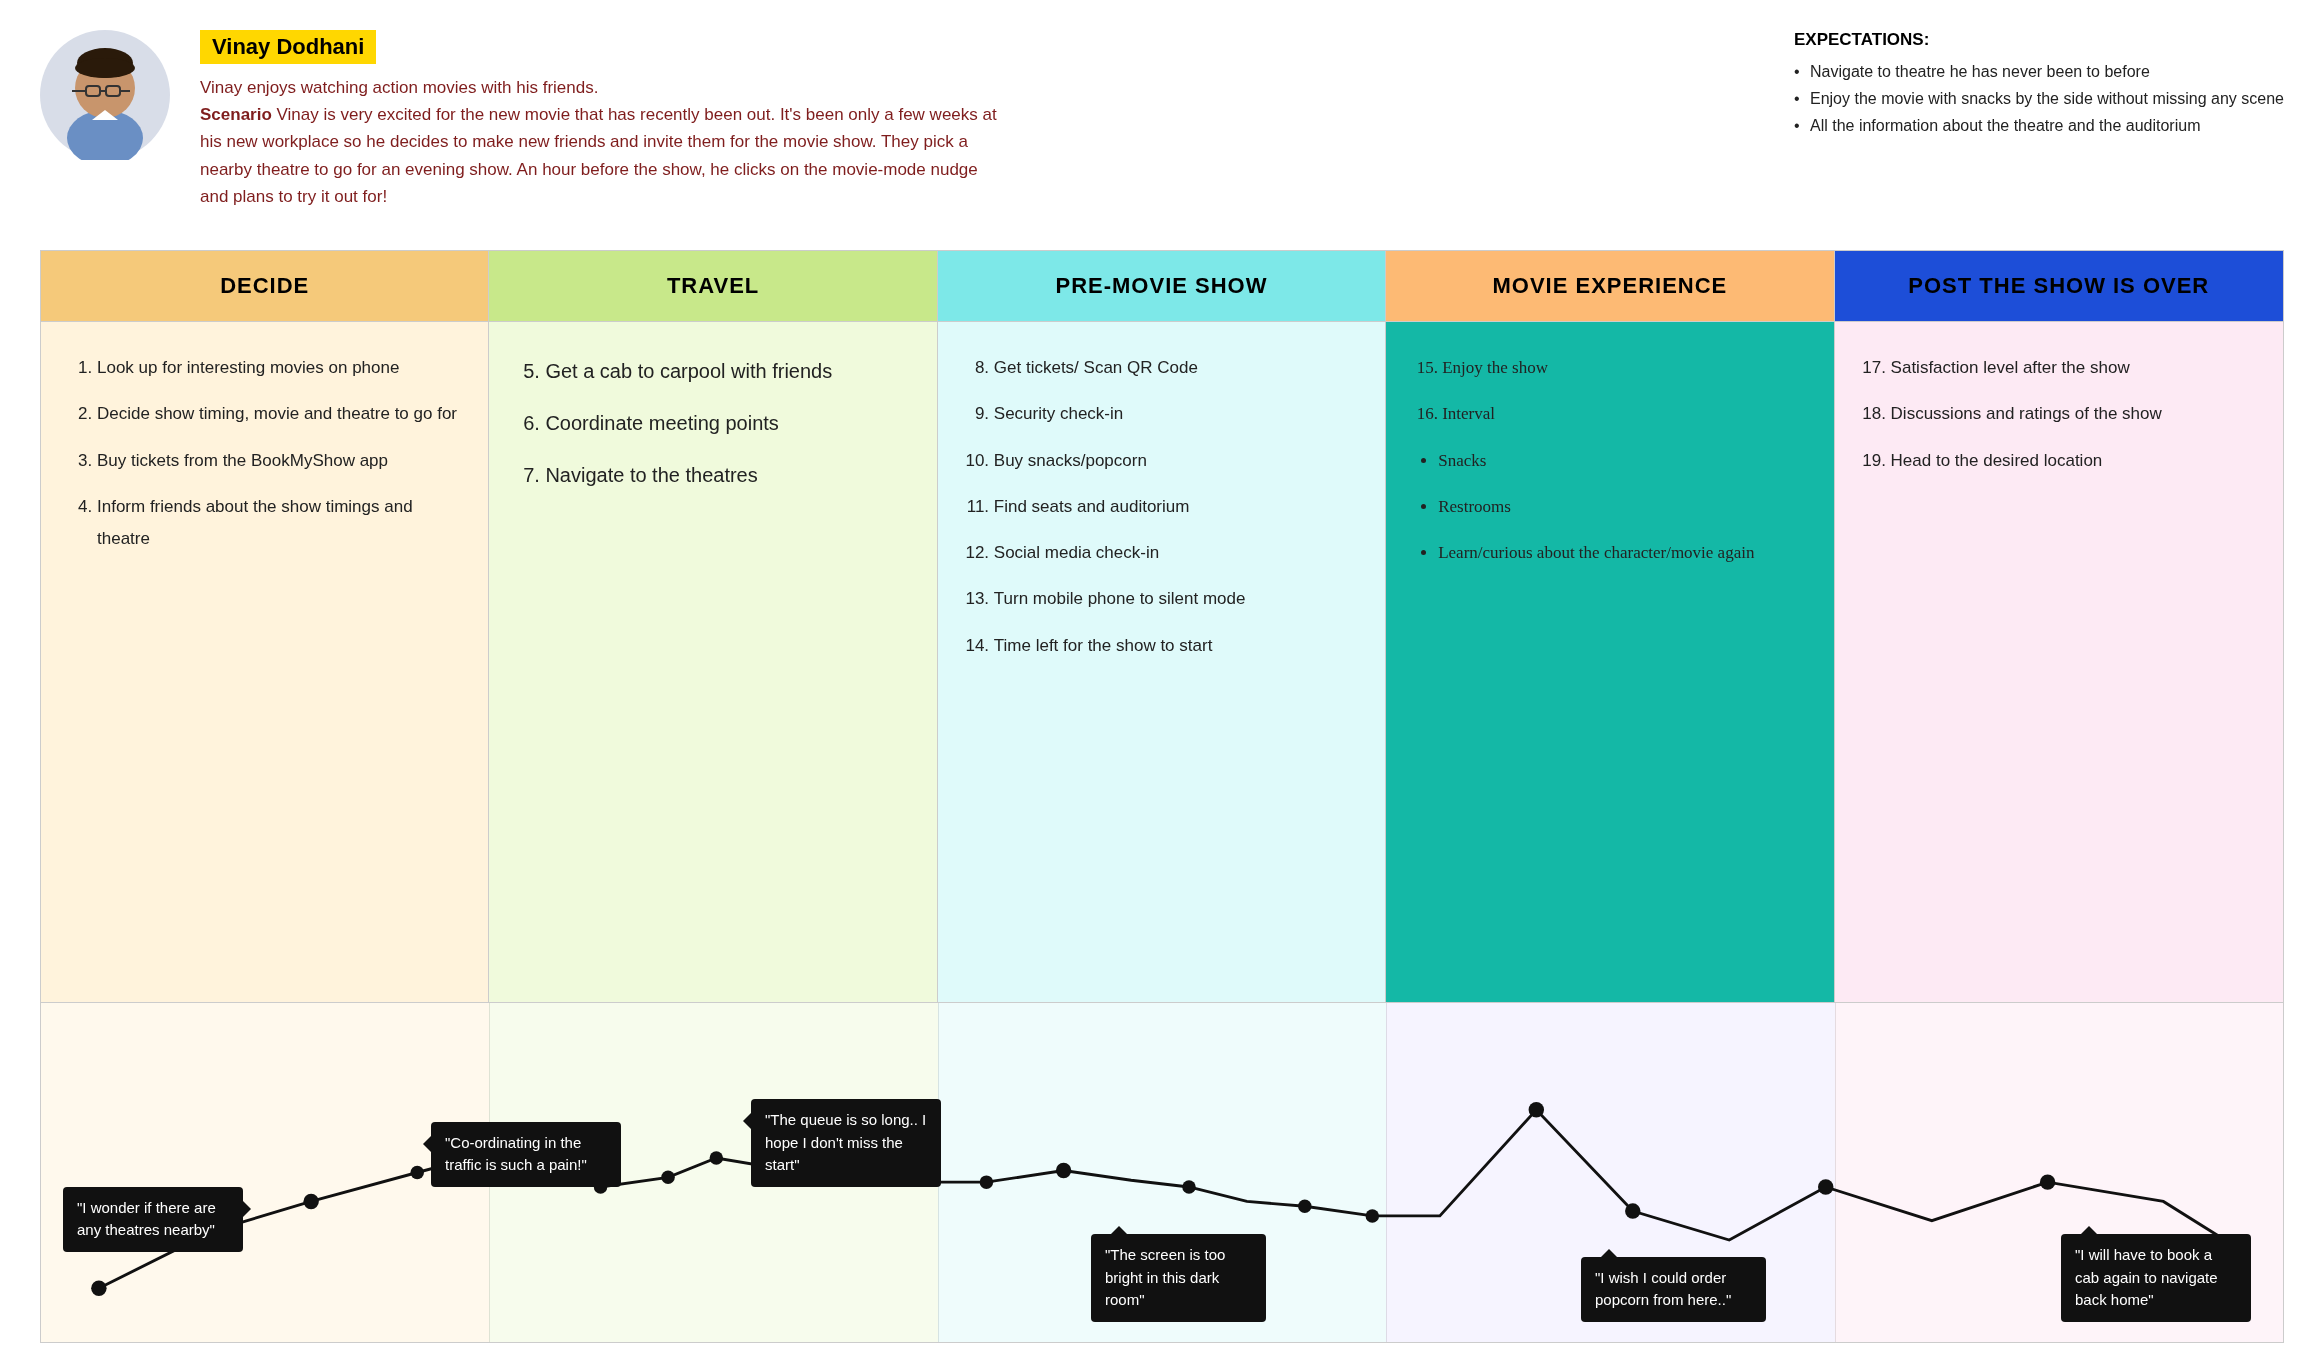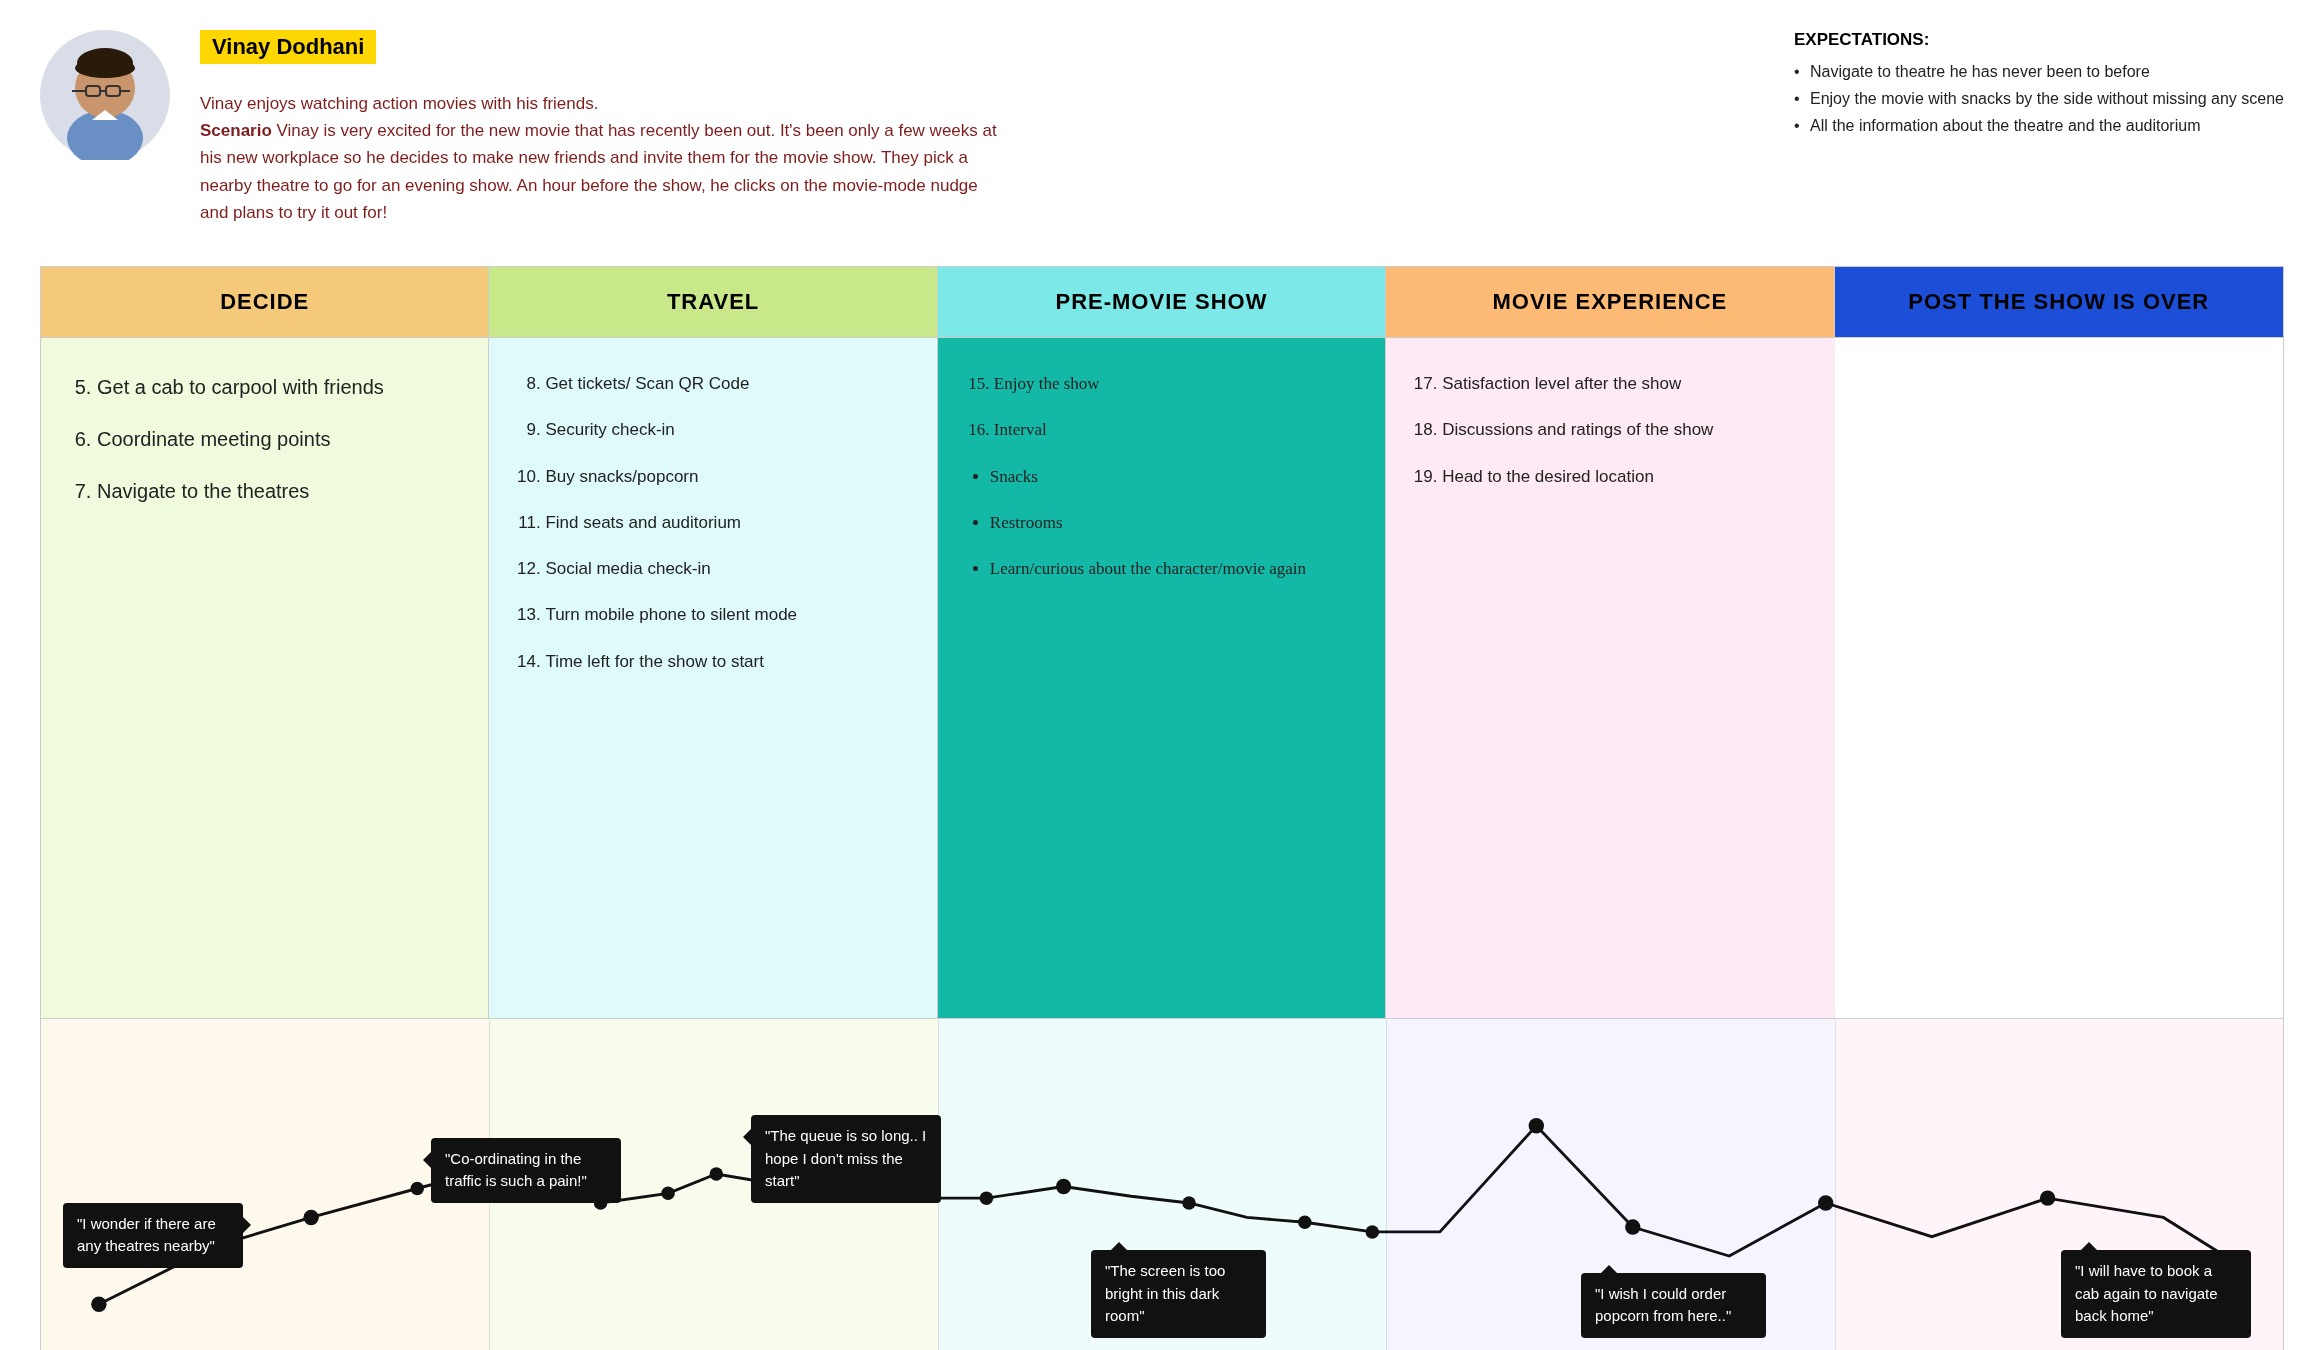--- a/index.html
+++ b/index.html
@@ -34,21 +34,21 @@
       flex: 1;
       max-width: 800px;
     }
 
     .name-badge {
       display: inline-block;
       background: #FFD700;
       padding: 4px 12px;
       font-size: 22px;
       font-weight: bold;
-      margin-bottom: 26px;
+      margin-bottom: 10px;
       color: #000;
     }
 
     .header-desc {
       font-size: 17px;
       line-height: 1.6;
       color: #7f1d1d;
     }
 
     .header-desc .scenario-label {
@@ -249,20 +249,28 @@
       <div class="phase-header ph-movie">
         <span>MOVIE EXPERIENCE</span>
       </div>
       <div class="phase-header ph-post">
         <span>POST THE SHOW IS OVER</span>
       </div>
     </div>
 
     <div style="display:grid; grid-template-columns:1fr 1fr 1fr 1fr 1fr; border-top:1.5px solid #ccc;">
 
+      <div class="phase-col pc-decide" style="border-right:1.5px solid #ccc; min-height:680px;">
+        <ol style="padding-left:28px; font-size:17px; line-height:1.9; color:#222;">
+          <li>Look up for interesting movies on phone</li>
+          <li>Decide show timing, movie and theatre to go for</li>
+          <li>Buy tickets from the BookMyShow app</li>
+          <li>Inform friends about the show timings and theatre</li>
+        </ol>
+      </div>
 
       <div class="phase-col pc-travel" style="border-right:1.5px solid #ccc; min-height:680px;">
         <ol style="padding-left:28px; font-size:20px; line-height:1.9; color:#222; counter-reset: item 4;" start="5">
           <li>Get a cab to carpool with friends</li>
           <li>Coordinate meeting points</li>
           <li>Navigate to the theatres</li>
         </ol>
       </div>
 
       <div class="phase-col pc-premovie" style="border-right:1.5px solid #ccc; min-height:680px;">

